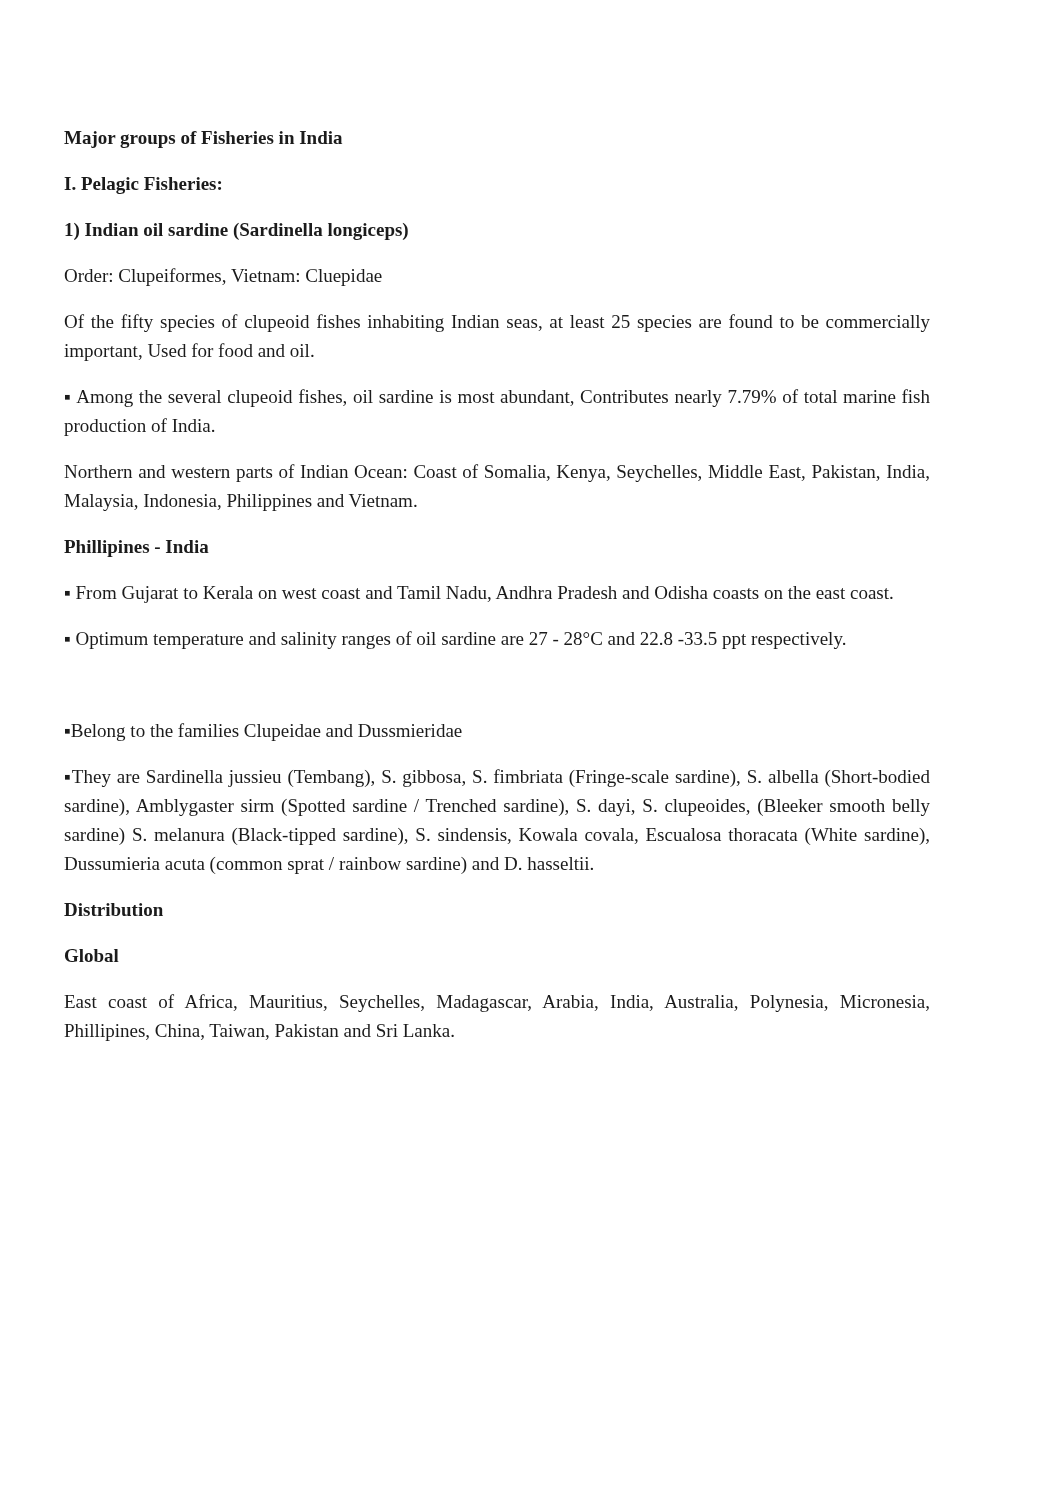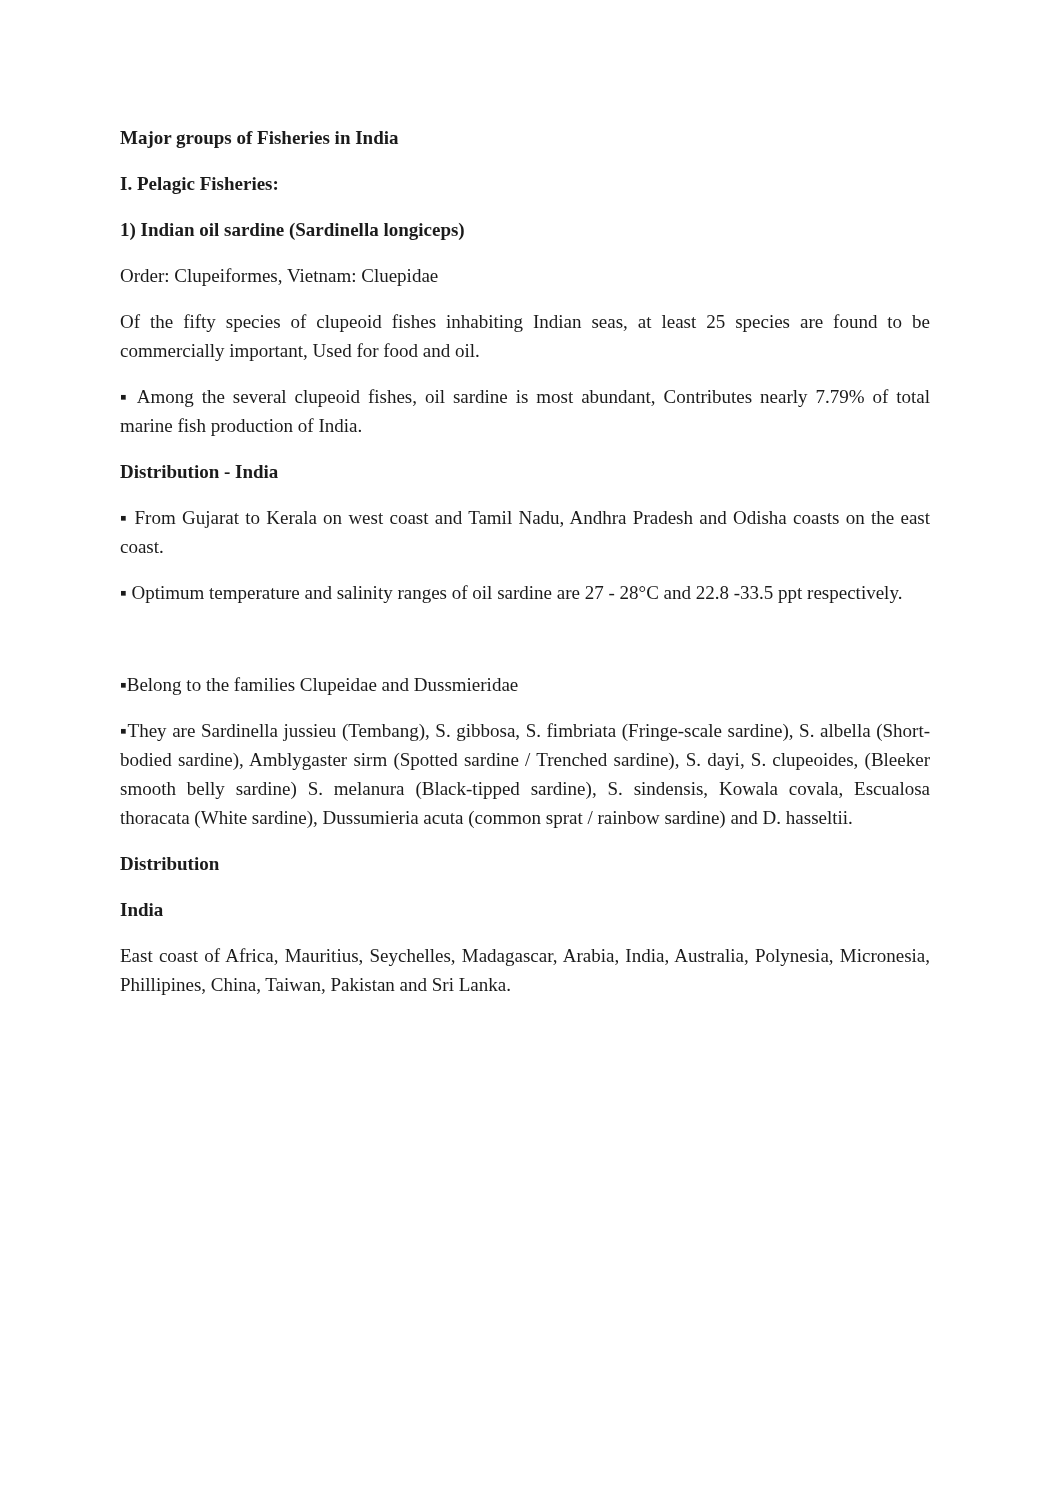--- a/index.html
+++ b/index.html
@@ -7,21 +7,21 @@
     padding: 0;
     background: #ffffff;
   }
   body {
     width: 1058px;
     min-height: 1497px;
     font-family: "Liberation Serif", "DejaVu Serif", serif;
     color: #1b1b1b;
   }
   .doc {
-    padding: 123px 128px 40px 120px;
+    padding: 123px 128px 40px 64px;
     box-sizing: border-box;
     width: 1058px;
   }
   .doc p {
     margin: 0 0 17px 0;
     font-size: 19px;
     line-height: 29px;
     text-align: justify;
   }
   .doc p.heading {
@@ -35,22 +35,23 @@
 </head>
 <body>
 
 <div class="doc">
     <p class="heading">Major groups of Fisheries in India</p>
     <p class="heading">I. Pelagic Fisheries:</p>
     <p class="heading">1) Indian oil sardine (Sardinella longiceps)</p>
     <p class="para">Order: Clupeiformes, Vietnam: Cluepidae</p>
     <p class="para">Of the fifty species of clupeoid fishes inhabiting Indian seas,  at least 25 species are found to be commercially important,  Used for food and oil.</p>
     <p class="para">▪ Among the several clupeoid fishes, oil sardine is most abundant, Contributes nearly 7.79% of total marine fish production of India.</p>
-    <p class="heading">Distribution - India</p>
+    <p class="para">Northern and western parts of Indian Ocean: Coast of Somalia, Kenya, Seychelles, Middle East, Pakistan, India, Malaysia, Indonesia, Philippines and Vietnam.</p>
+    <p class="heading">Phillipines - India</p>
     <p class="para">▪ From Gujarat to Kerala on west coast and Tamil Nadu, Andhra Pradesh and Odisha coasts on the east coast.</p>
     <p class="para">▪ Optimum temperature and salinity ranges of oil sardine are 27 - 28°C and 22.8 -33.5 ppt respectively.</p>
     <p class="spacer"></p>
     <p class="para">▪Belong to the families Clupeidae and Dussmieridae</p>
     <p class="para">▪They are Sardinella jussieu (Tembang), S. gibbosa, S. fimbriata (Fringe-scale sardine), S. albella (Short-bodied sardine), Amblygaster sirm (Spotted sardine / Trenched sardine), S. dayi, S. clupeoides, (Bleeker smooth belly sardine) S. melanura (Black-tipped sardine), S. sindensis, Kowala covala, Escualosa thoracata (White sardine), Dussumieria acuta (common sprat / rainbow sardine) and D. hasseltii.</p>
     <p class="heading">Distribution</p>
-    <p class="heading">India</p>
+    <p class="heading">Global</p>
     <p class="para">East coast of Africa, Mauritius, Seychelles, Madagascar, Arabia, India, Australia, Polynesia, Micronesia, Phillipines, China, Taiwan, Pakistan and Sri Lanka.</p>
   </div>
 
 </body></html>

